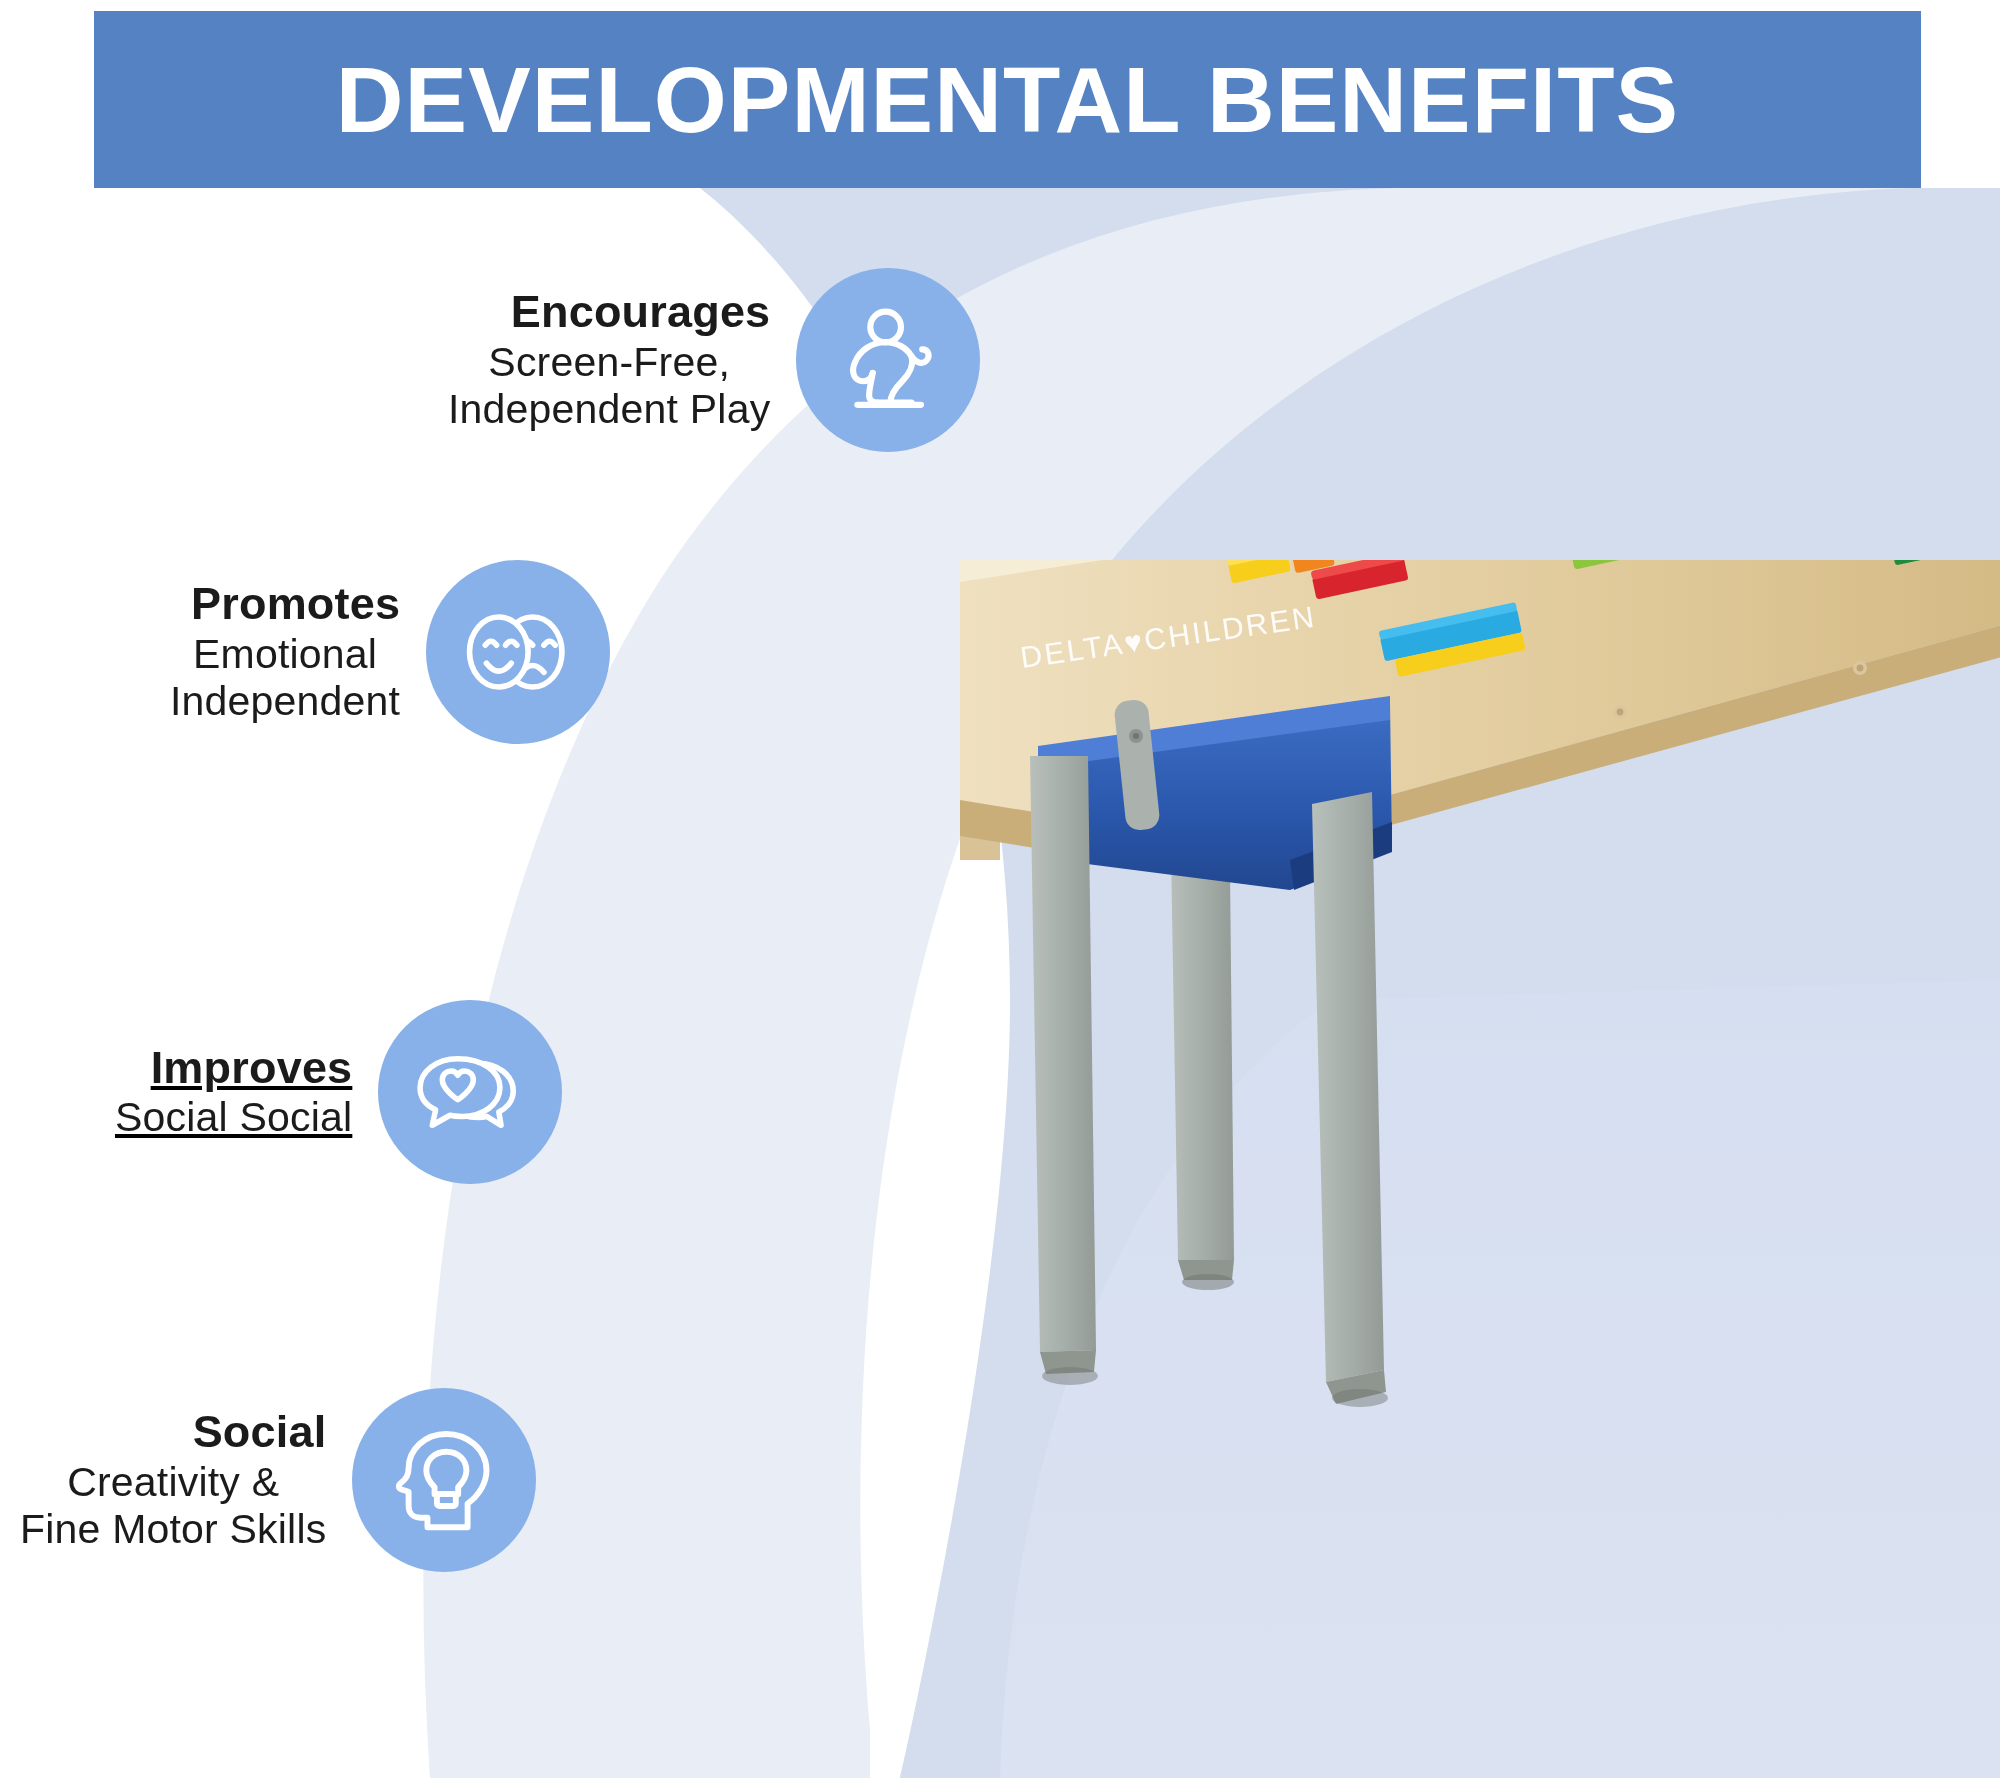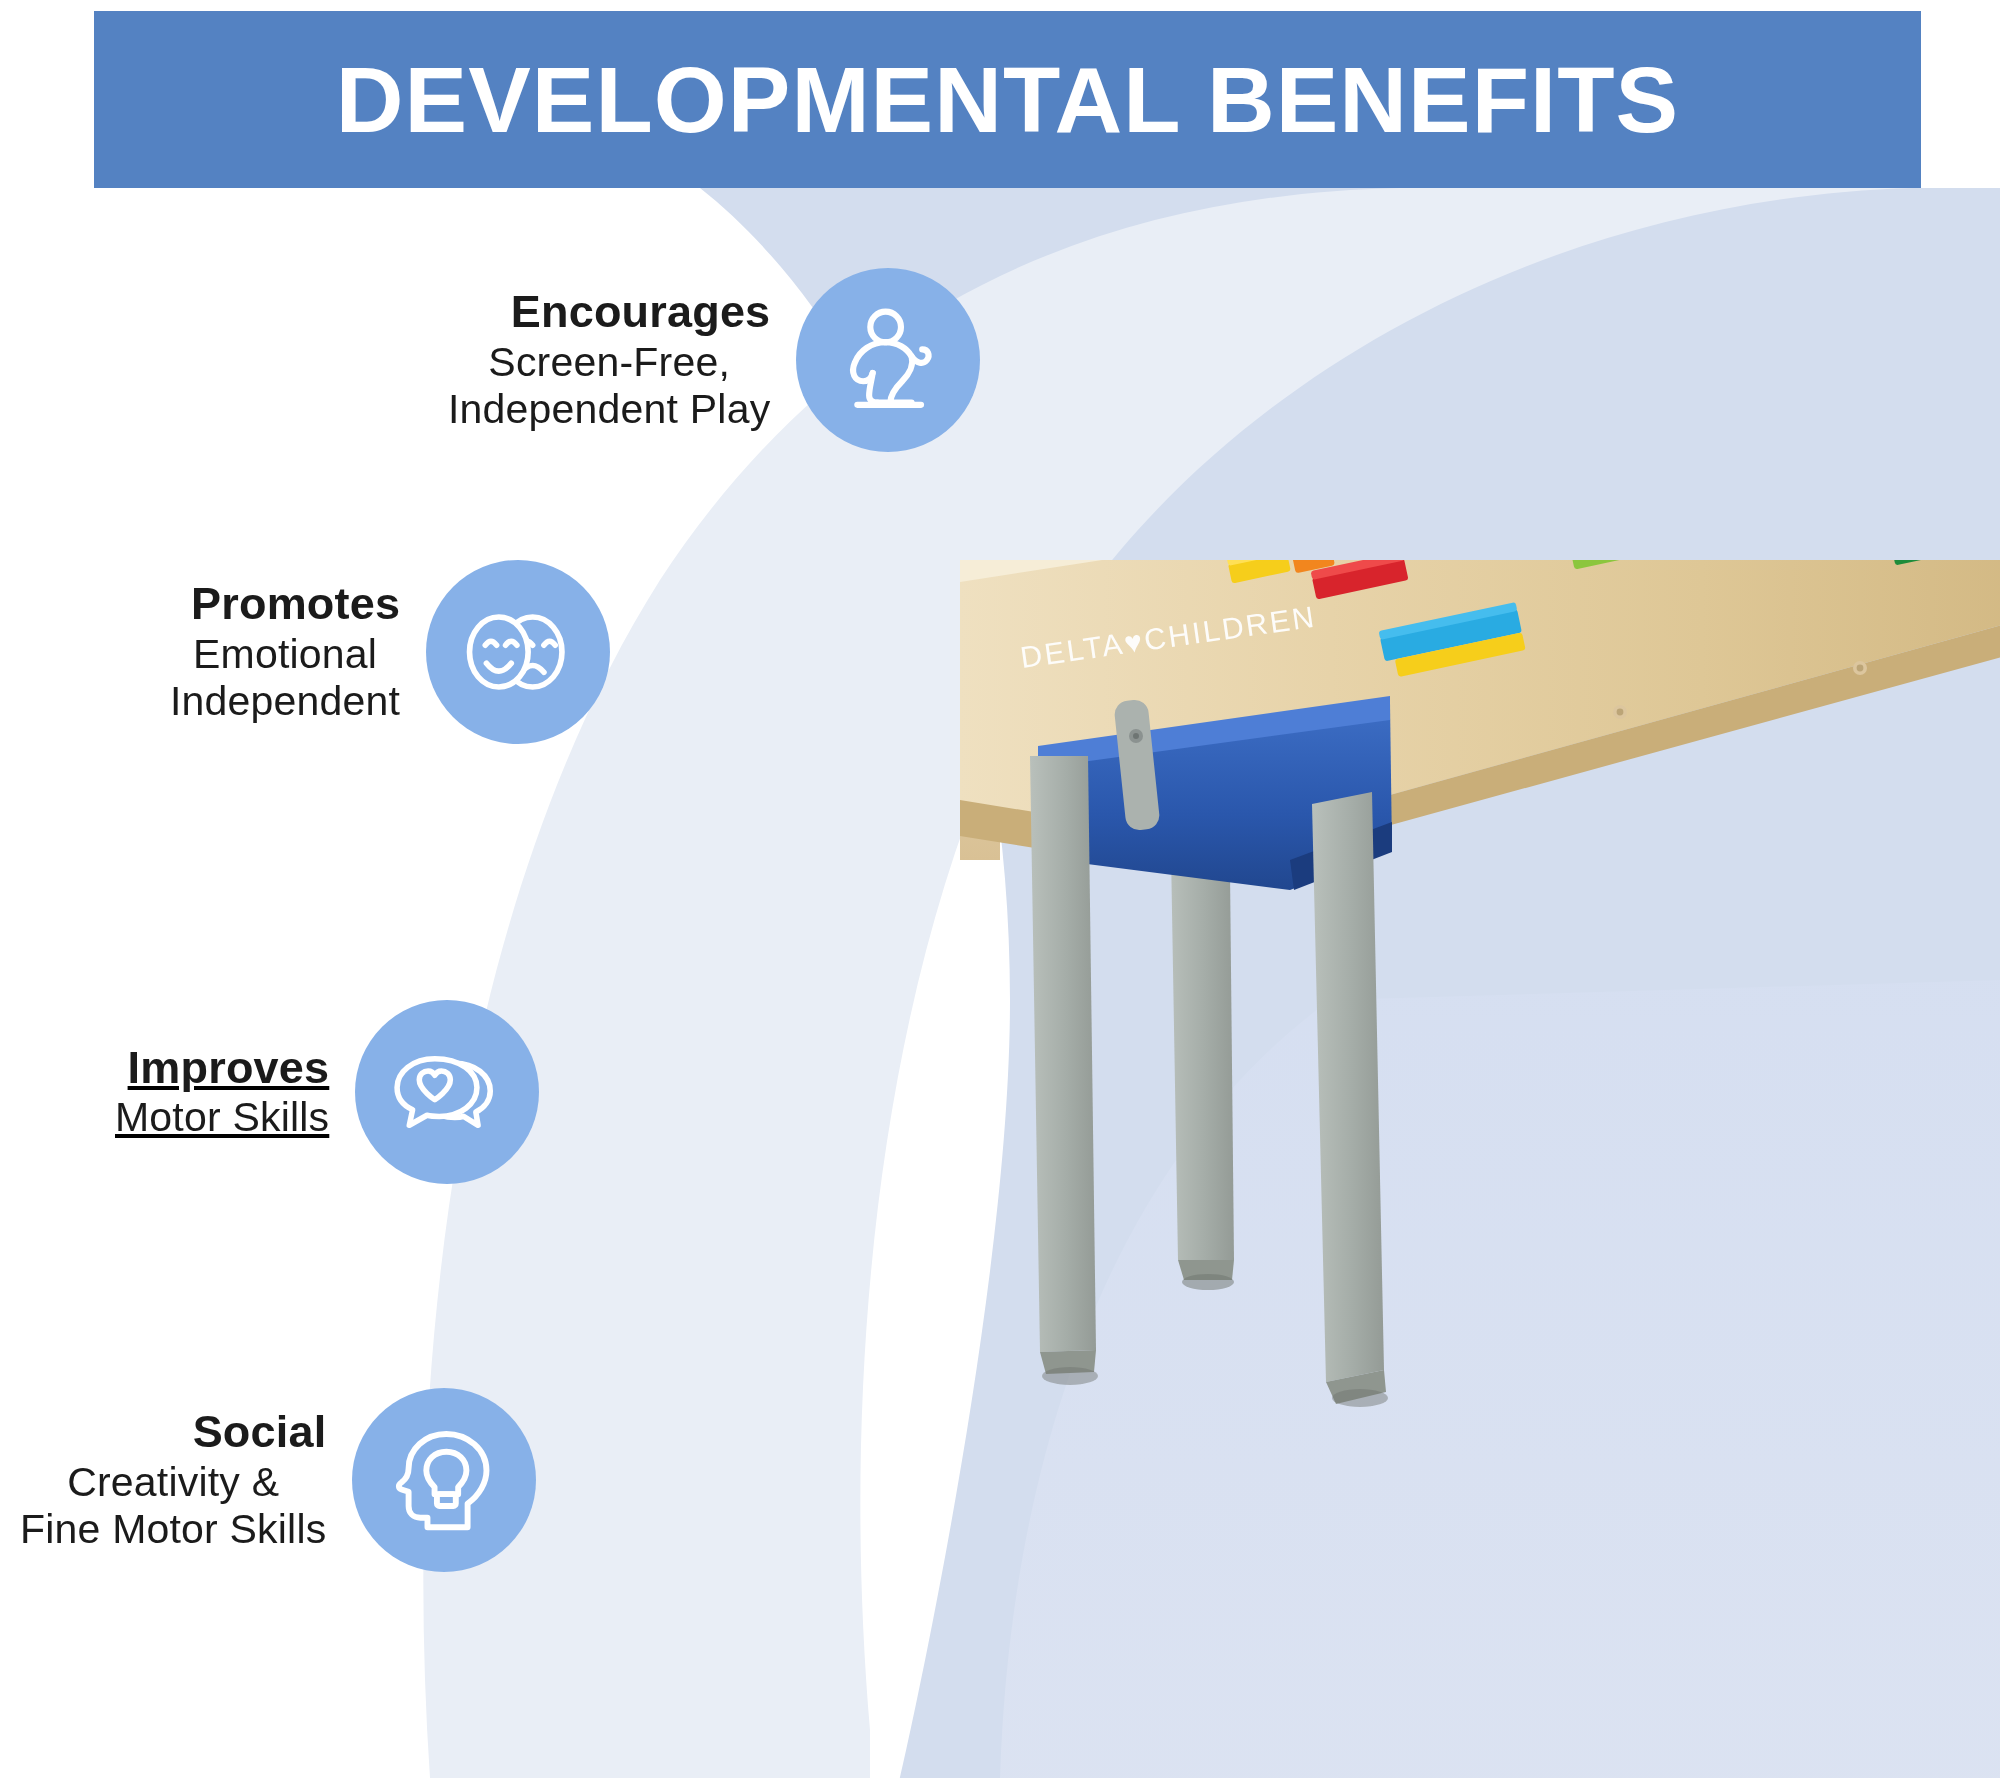--- a/index.html
+++ b/index.html
@@ -303,21 +303,21 @@
         <path d="M26,44 q5,-7 10,0"></path>
         <path d="M44,44 q5,-7 10,0"></path>
         <path d="M27,60 q11,14 22,0"></path>
       </svg>
     </div>
   </div>
 
   <div class="benefit" id="b3">
     <div class="txt">
       <span class="head">Improves</span>
-      <span class="sub">Motor Skills</span>
+      <span class="sub">Social Social</span>
     </div>
     <div class="icon-circle">
       <svg width="122" height="122" viewBox="0 0 110 100" fill="none" stroke="#ffffff" stroke-width="5" stroke-linecap="round" stroke-linejoin="round">
         <path d="M62,24 C80,24 94,35 94,49 C94,57 89,64 81,68 L83,80 L70,72
                  C67,73 65,73 62,73 C44,73 30,62 30,49 C30,35 44,24 62,24 Z"></path>
         <path d="M44,20 C24,20 10,32 10,46 C10,55 15,62 24,66 L21,80 L37,71
                  C41,72 44,72 48,72 C67,72 82,61 82,46 C82,32 67,20 44,20 Z" fill="#87B1E8"></path>
         <path d="M44,57 C44,57 30,48 30,39 C30,34 34,31 38,31 C41,31 43,33 44,35
                  C45,33 47,31 50,31 C54,31 58,34 58,39 C58,48 44,57 44,57 Z"></path>
       </svg>

